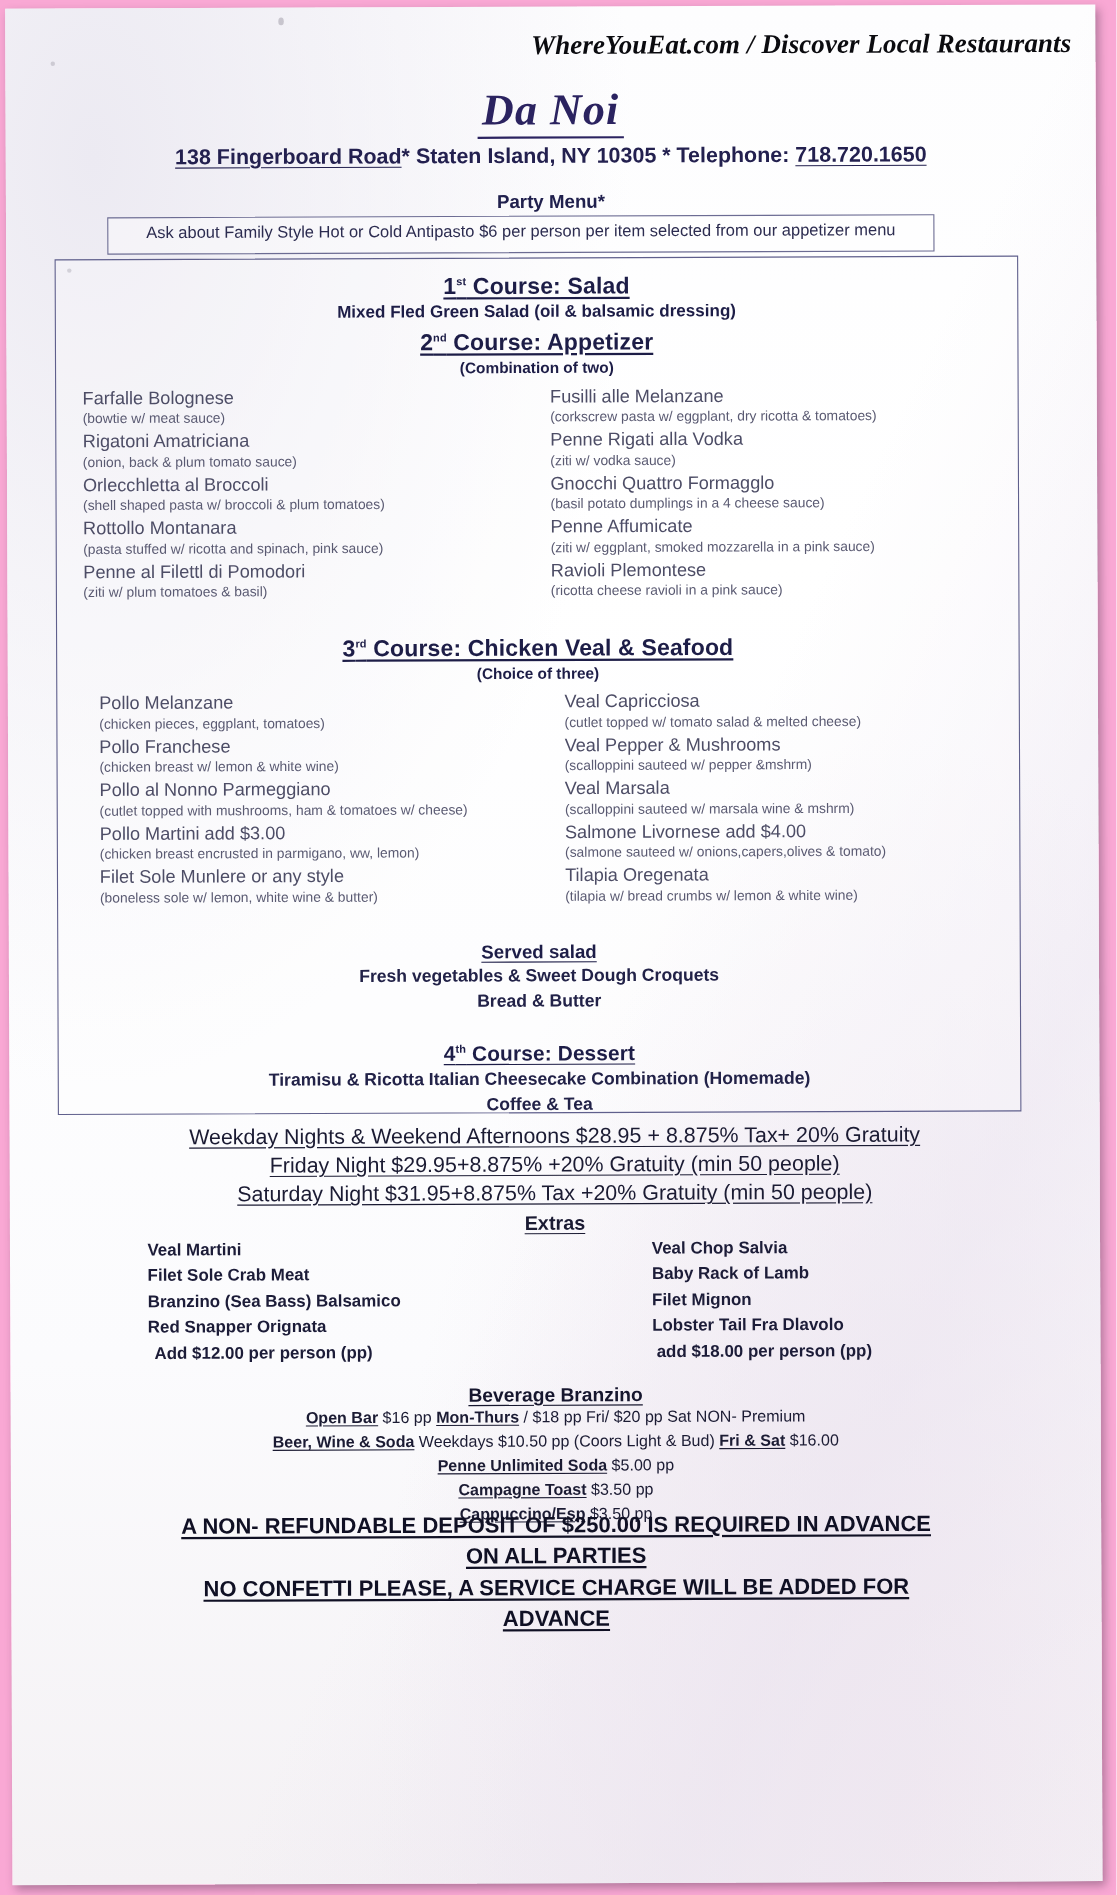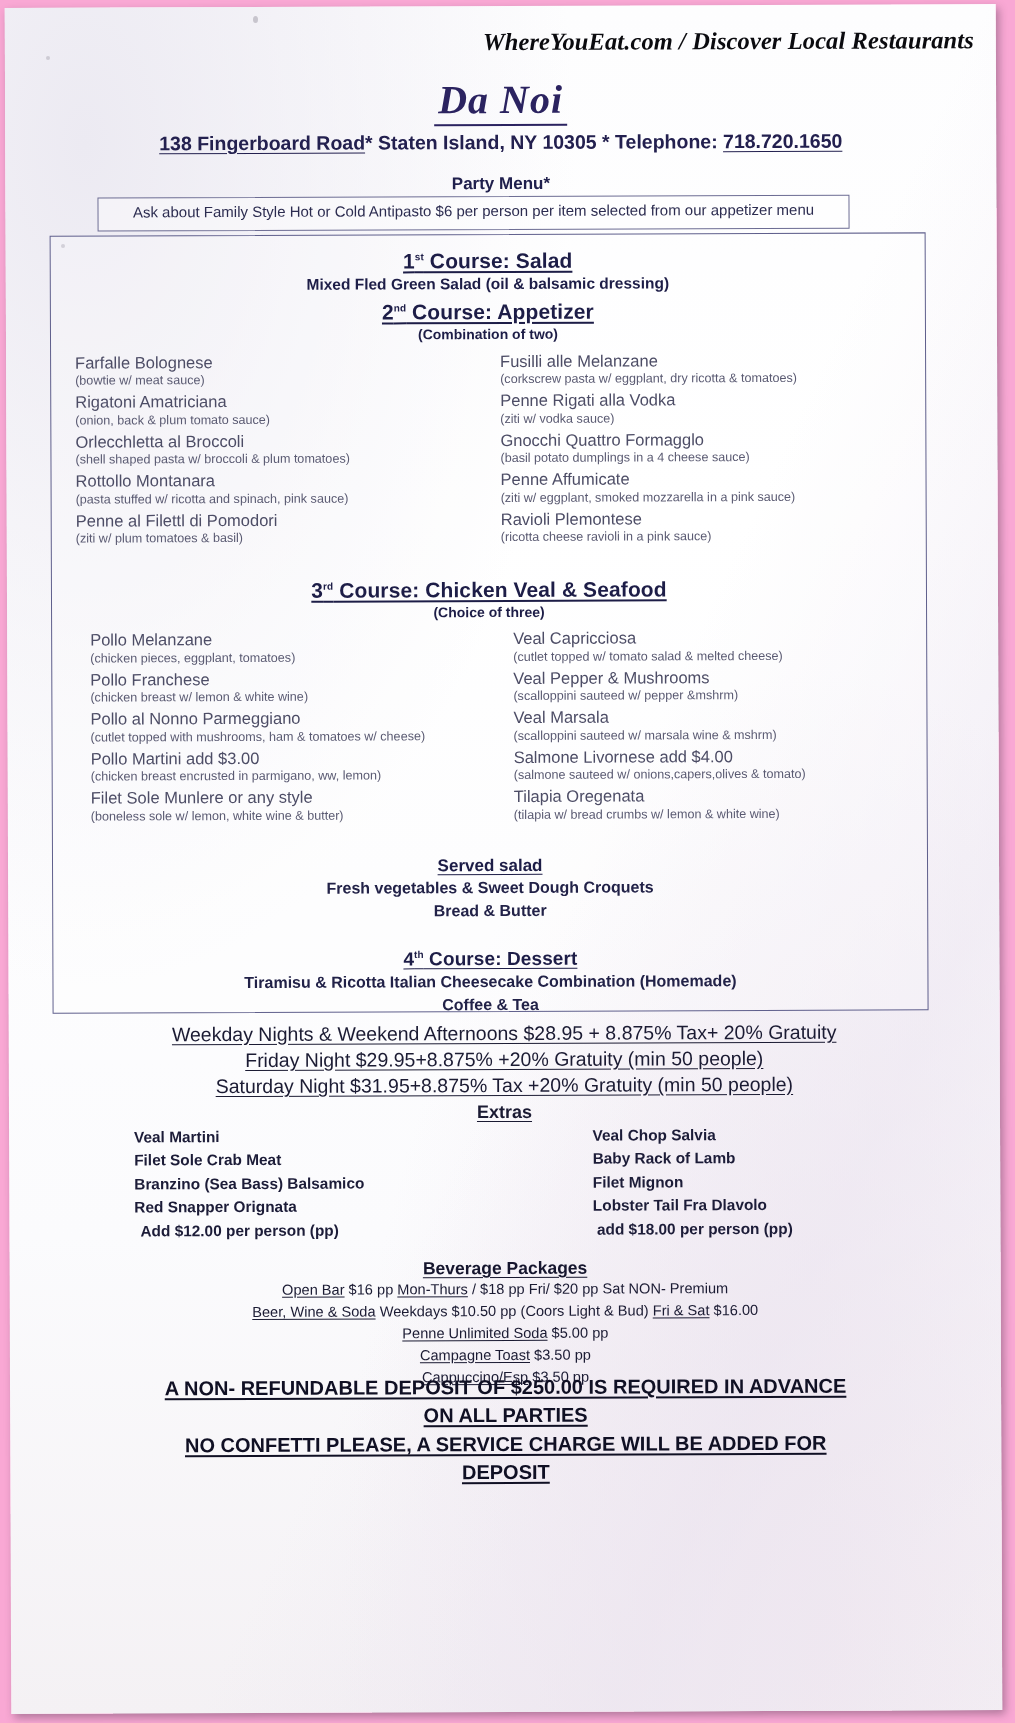--- a/index.html
+++ b/index.html
@@ -219,21 +219,21 @@
   }
   .bev-h u { text-decoration: underline; text-underline-offset: 3px; }
   .bev-line {
     font-size: 14.6px;
     color: #1b1b33;
     text-align: center;
     line-height: 1.5;
     white-space: nowrap;
   }
   .bev-line b { font-weight: 400; }
-  .bev-line u { text-decoration: underline; text-underline-offset: 2px; font-weight: 400; }
+  .bev-line u { text-decoration: underline; text-underline-offset: 2px; font-weight: 700; }
 
   .notice {
     font-size: 20px;
     font-weight: 700;
     color: #101024;
     text-align: center;
     line-height: 1.42;
     white-space: nowrap;
   }
   .notice u { text-decoration: underline; text-underline-offset: 3px; }
@@ -421,33 +421,33 @@
           <div class="extra-item">Veal Chop Salvia</div>
           <div class="extra-item">Baby Rack of Lamb</div>
           <div class="extra-item">Filet Mignon</div>
           <div class="extra-item">Lobster Tail Fra Dlavolo</div>
           <div class="extra-item" style="padding-left:4px;">add $18.00 per person (pp)</div>
         </div>
       </div>
     </div>
 
     <div style="position:absolute; top:1252px; left:0; right:0;">
-      <div class="bev-h"><u>Beverage Packages</u></div>
+      <div class="bev-h"><u>Beverage Branzino</u></div>
       <div class="bev-line"><u>Open Bar</u><b> $16 pp </b><u>Mon-Thurs</u><span> / $18 pp Fri/ $20 pp Sat NON- Premium</span></div>
       <div class="bev-line"><u>Beer, Wine &amp; Soda</u><span> Weekdays $10.50 pp (Coors Light &amp; Bud) </span><u>Fri &amp; Sat</u><span> $16.00</span></div>
       <div class="bev-line"><u>Penne Unlimited Soda</u><span> $5.00 pp</span></div>
       <div class="bev-line"><u>Campagne Toast</u><span> $3.50 pp</span></div>
       <div class="bev-line"><u>Cappuccino/Esp</u><span> $3.50 pp</span></div>
     </div>
 
     <div style="position:absolute; top:1367px; left:0; right:0;">
       <div class="notice"><u>A NON- REFUNDABLE DEPOSIT OF $250.00 IS REQUIRED IN ADVANCE</u></div>
       <div class="notice"><u>ON ALL PARTIES</u></div>
       <div class="notice"><u>NO CONFETTI PLEASE, A SERVICE CHARGE WILL BE ADDED FOR</u></div>
-      <div class="notice"><u>DEPOSIT</u></div>
+      <div class="notice"><u>ADVANCE</u></div>
     </div>
 
   </div>
 
   <div class="spot" style="left:253px; top:16px; width:5px; height:7px; background:rgba(120,115,130,0.35);"></div>
   <div class="spot" style="left:46px; top:56px; width:4px; height:4px; background:rgba(130,125,140,0.3);"></div>
   <div class="spot" style="left:61px; top:244px; width:4px; height:4px; background:rgba(130,125,140,0.28);"></div>
 </div>
 
 </body></html>

